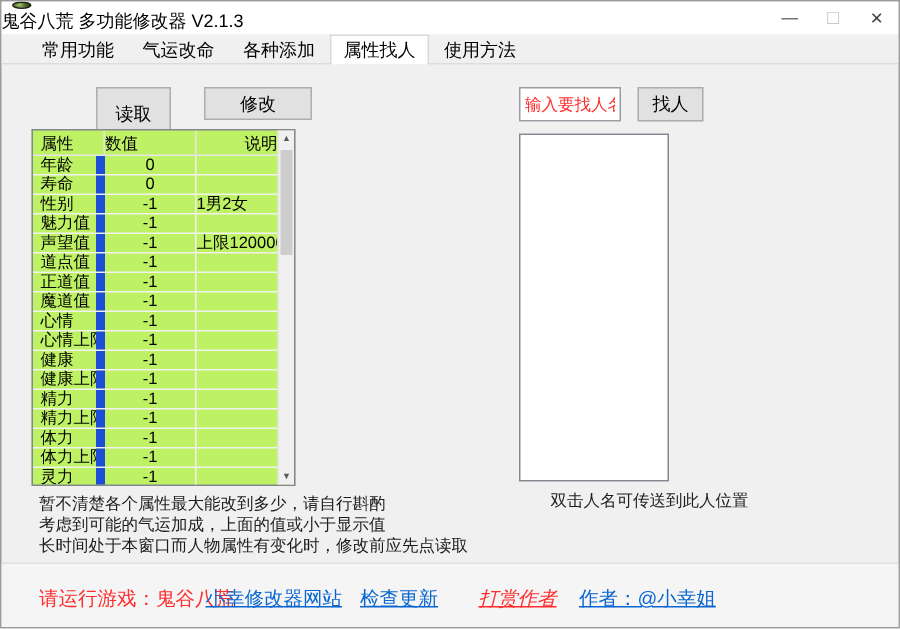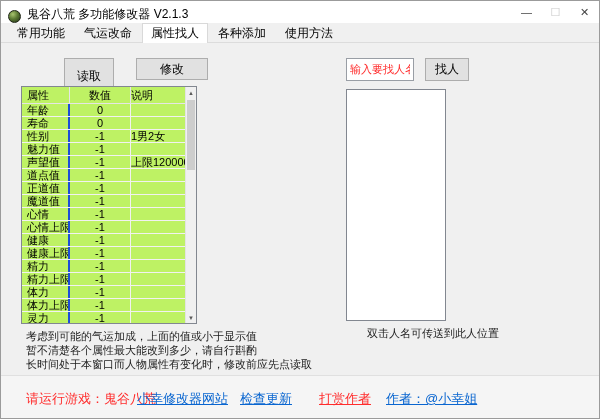--- a/index.html
+++ b/index.html
@@ -8,42 +8,42 @@
     background: #d4d4d4;
   }
   .window {
     position: relative; width: 600px; height: 419px;
     background: #f0f0f0; border: 1px solid #9b9b9b; overflow: hidden;
     font-size: 12px; color: #000;
   }
   
   .titlebar {
     position: absolute; left: 0; top: 0; width: 100%; height: 22px;
-    background: #ffffff; display: flex; align-items: flex-end;
+    background: #ffffff; display: flex; align-items: flex-start; flex-direction: column;
   }
   .app-icon {
     width: 13px; height: 13px; border-radius: 50%;
     margin: 0 6px 0 7px;
     background: radial-gradient(circle at 35% 30%, #a8c470 0%, #5c7a34 45%, #22301a 100%);
     border: 1px solid #1d2414;
   }
   .title-text { font-size: 12px; color: #000; }
   .win-controls {
     position: absolute; right: 0; top: 0; height: 22px;
     display: flex; align-items: stretch;
   }
   .win-btn {
     width: 29px; display: flex; align-items: center; justify-content: center;
     font-size: 11px; color: #444; cursor: default;
   }
   .win-btn.disabled { color: #c9c9c9; }
   
   .tabstrip {
     position: absolute; left: 0; top: 22px; width: 100%; height: 20px;
-    display: flex; align-items: flex-end; padding-left: 7px;
+    display: flex; align-items: flex-end; padding-left: 18px;
     border-bottom: 1px solid #dcdcdc; background: #f0f0f0;
   }
   .tab {
     height: 19px; padding: 0 8px; display: flex; align-items: center;
     font-size: 12px; color: #000; border: 1px solid transparent;
     border-bottom: none; margin-right: 1px;
   }
   .tab.active {
     background: var(--tab-active-bg, #fff); height: 20px;
     border-color: #d9d9d9; position: relative; top: 1px;
@@ -60,24 +60,24 @@
   #find-btn   { left: 424px; top: 57px; width: 44px; height: 23px; }
   
   .attr-table {
     position: absolute; left: 20px; top: 85px; width: 176px; height: 238px;
     background: #bef264; border: 1px solid #828790; font-size: 11px;
   }
   .tbl-inner { position: absolute; left: 0; top: 0; right: 11px; bottom: 0; overflow: hidden; }
   .thead { display: flex; height: 17px; border-bottom: 1px solid #e5e5e5; align-items: center; }
   .th { padding-top: 1px; }
   .th:nth-child(1) { width: 48px; padding-left: 5px; border-right: 1px solid #e5e5e5; }
-  .th:nth-child(2) { width: 61px; text-align: center; border-right: 1px solid #e5e5e5; }
-  .th:nth-child(3) { flex: 1; text-align: left; }
+  .th:nth-child(2) { width: 61px; border-right: 1px solid #e5e5e5; }
+  .th:nth-child(3) { flex: 1; text-align: right; }
   .tr { display: flex; height: 13px; line-height: 13px; border-bottom: 1px solid #f1f1f1; }
-  .td:nth-child(1) { width: 48px; padding-left: 5px; border-right: 2px solid #1d4ed8; overflow: hidden; white-space: nowrap; }
+  .td:nth-child(1) { width: 48px; padding-left: 5px; border-right: 6px solid #1d4ed8; overflow: hidden; white-space: nowrap; }
   .td:nth-child(2) { width: 61px; text-align: center; border-right: 1px solid #f1f1f1; }
   .td:nth-child(3) { flex: 1; text-align: left; overflow: hidden; white-space: nowrap; }
   
   .scrollbar {
     position: absolute; top: 0; right: 0; bottom: 0; width: 11px;
     background: #f0f0f0; border-left: 1px solid #e3e3e3;
   }
   .sb-arrow {
     height: 11px; display: flex; align-items: center; justify-content: center;
     font-size: 6px; color: #5a5a5a;
@@ -102,43 +102,43 @@
   .footer {
     position: absolute; left: 0; top: 375px; width: 100%; height: 44px;
     background: #f5f5f5; font-size: 13px;
   }
   .footer > span, .footer > a { position: absolute; top: 14px; white-space: nowrap; }
   .run-game { color: var(--red, #ff2d2d); left: 25px; }
   .flink { text-decoration: underline; color: var(--link-blue, #0a66d0); cursor: pointer; }
   .flink.red { color: var(--red, #ff2d2d); }
   #link-0 { left: 136px; }
   #link-1 { left: 239px; }
-  #link-2 { left: 318px; }
+  #link-2 { left: 318px; font-style: italic; }
   #link-3 { left: 385px; }
 </style>
 </head>
 <body>
 
 <div class="window">
 
   <div class="titlebar">
     <span class="app-icon"></span>
     <span class="title-text">鬼谷八荒 多功能修改器  V2.1.3</span>
     <div class="win-controls">
       <span class="win-btn">—</span>
       <span class="win-btn disabled">☐</span>
       <span class="win-btn">✕</span>
     </div>
   </div>
 
   <div class="tabstrip" id="tab-bar">
       <div class="tab">常用功能</div>
       <div class="tab">气运改命</div>
+      <div class="tab">各种添加</div>
       <div class="tab active">属性找人</div>
-      <div class="tab">各种添加</div>
       <div class="tab">使用方法</div>
     </div>
 
   <button class="btn" id="read-btn">读取</button>
   <button class="btn" id="modify-btn">修改</button>
 
   <div class="attr-table">
     <div class="tbl-inner">
       <div class="thead" id="table-head">
           <div class="th">属性</div>
@@ -234,22 +234,22 @@
         </div>
     </div>
     <div class="scrollbar">
       <div class="sb-arrow up">▲</div>
       <div class="sb-thumb"></div>
       <div class="sb-arrow down">▼</div>
     </div>
   </div>
 
   <div class="notes" id="notes">
+      <div>暂不清楚各个属性最大能改到多少，请自行斟酌</div>
       <div>考虑到可能的气运加成，上面的值或小于显示值</div>
-      <div>暂不清楚各个属性最大能改到多少，请自行斟酌</div>
       <div>长时间处于本窗口而人物属性有变化时，修改前应先点读取</div>
     </div>
 
   <input class="find-input" value="输入要找人名" style="">
   <button class="btn" id="find-btn">找人</button>
 
   <div class="listbox"></div>
   <div class="listbox-hint">双击人名可传送到此人位置</div>
 
   <div class="footer-divider"></div>

